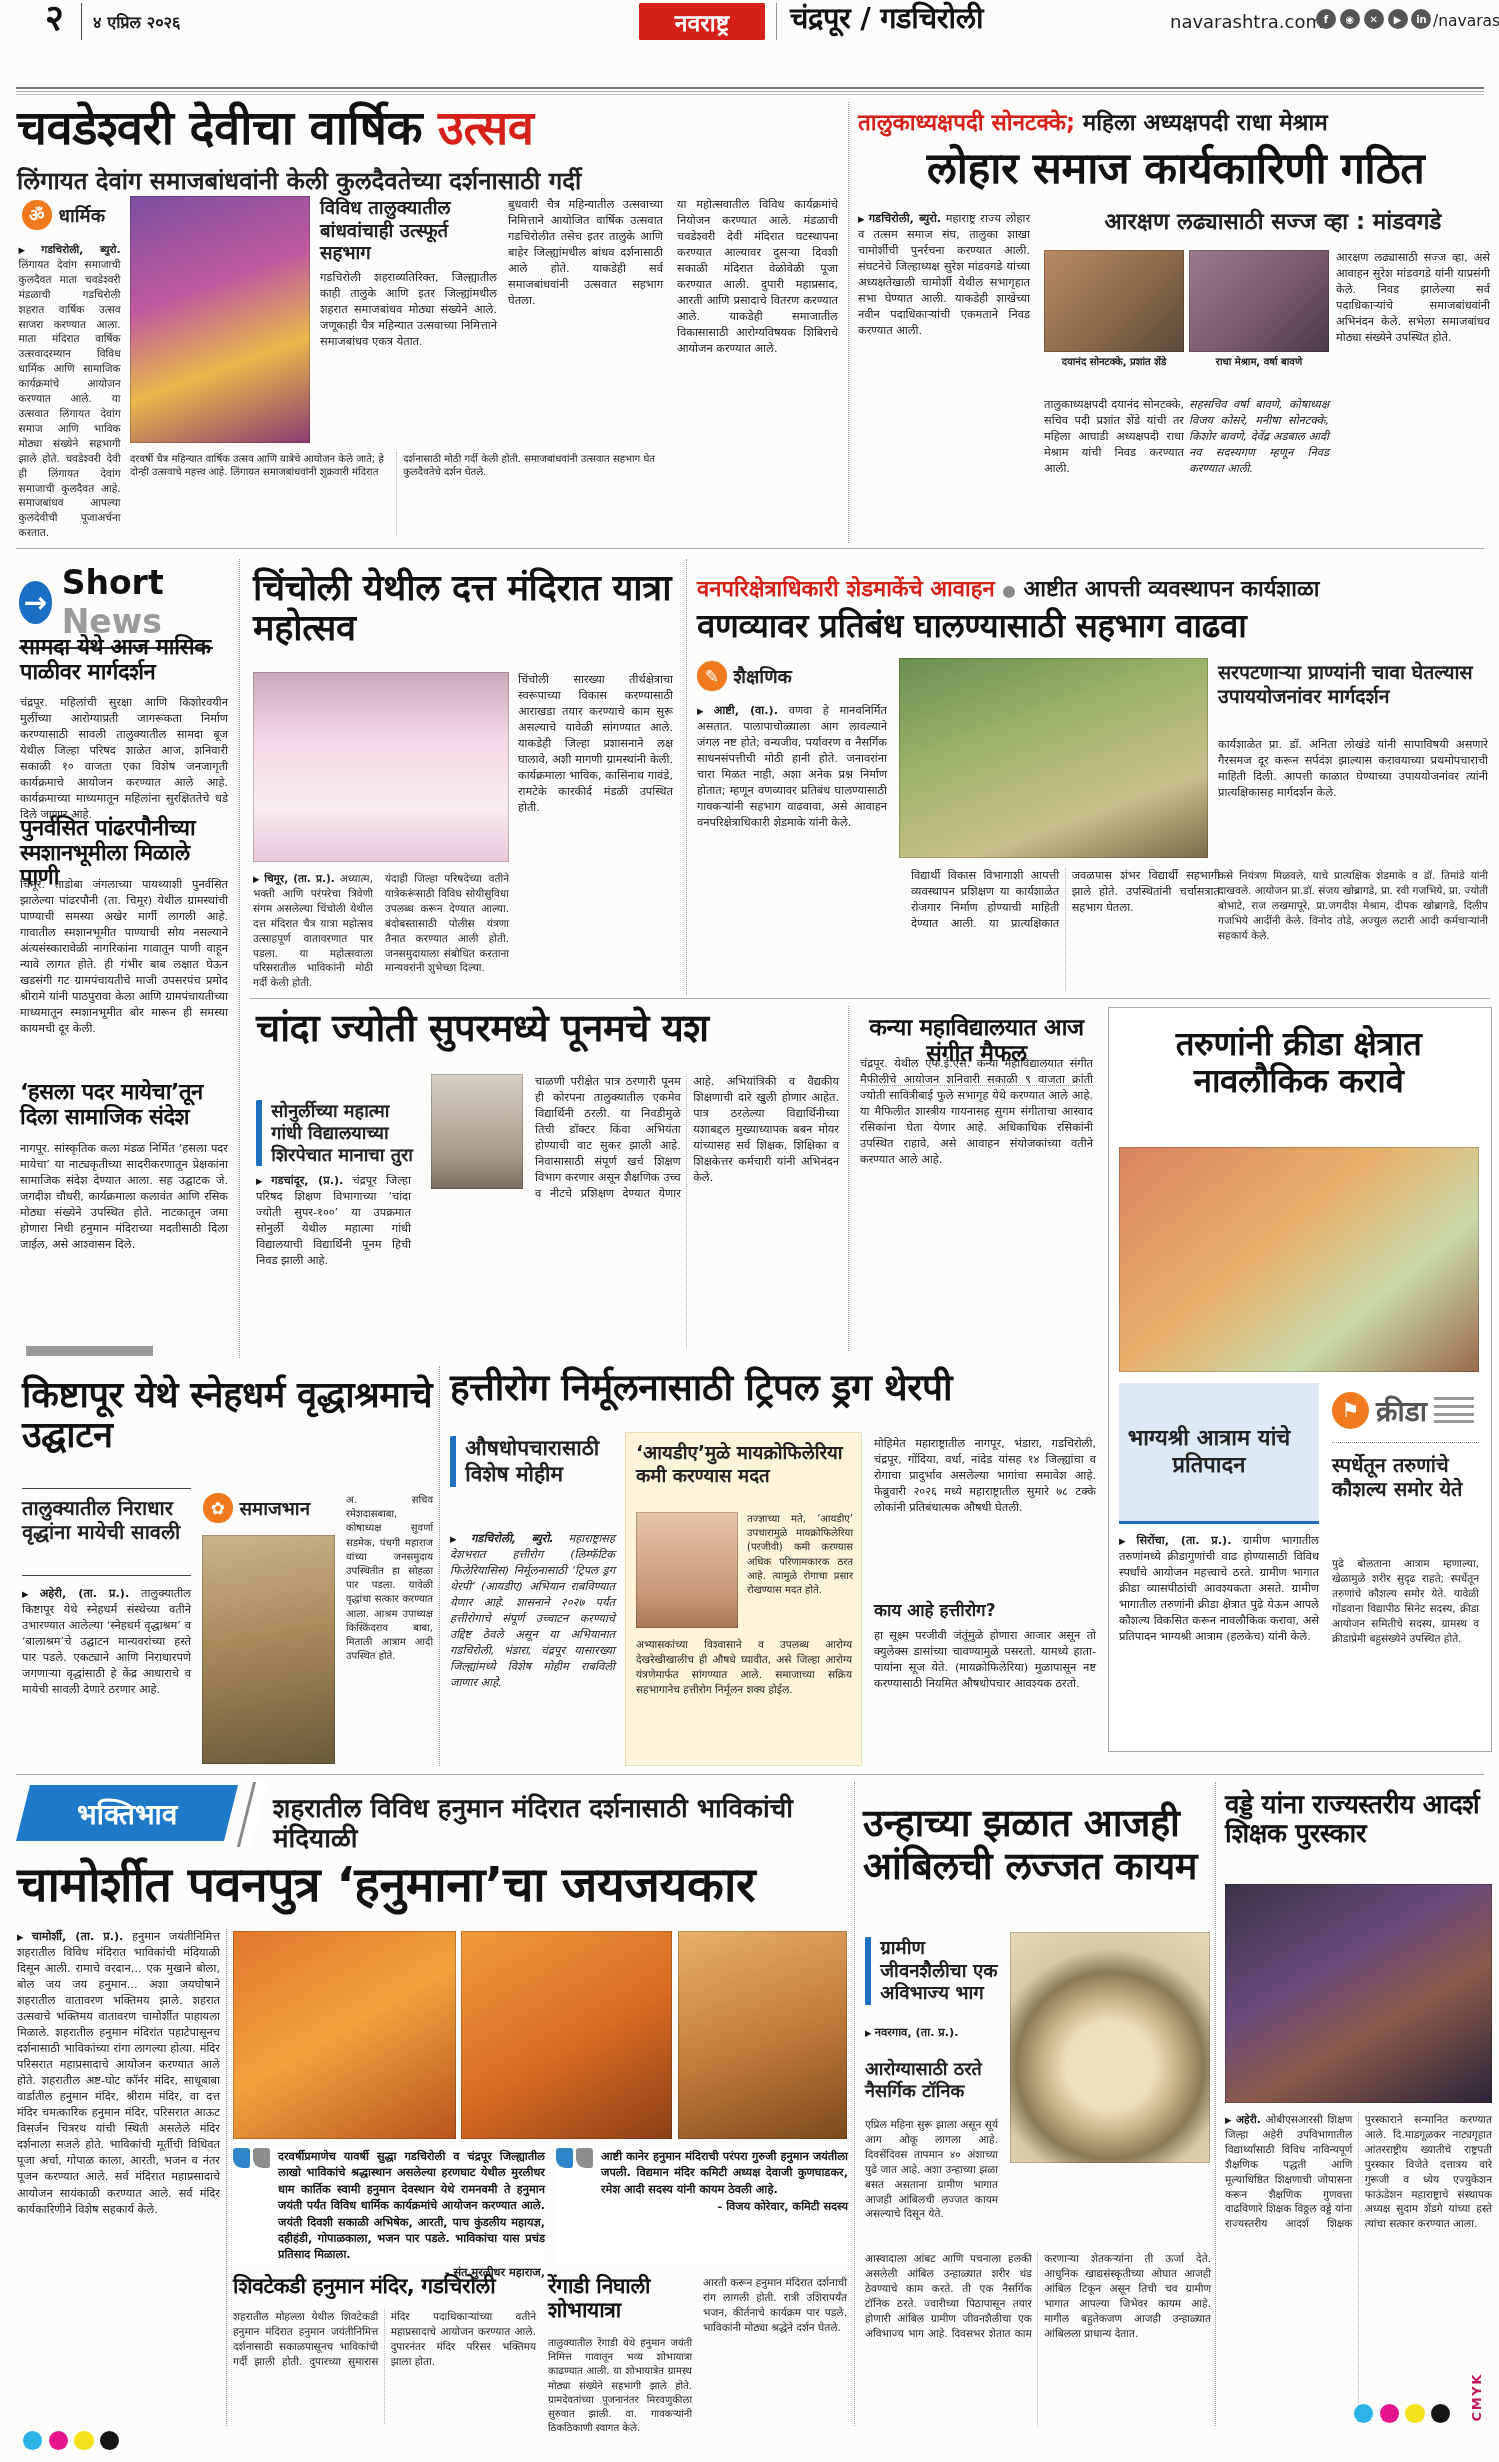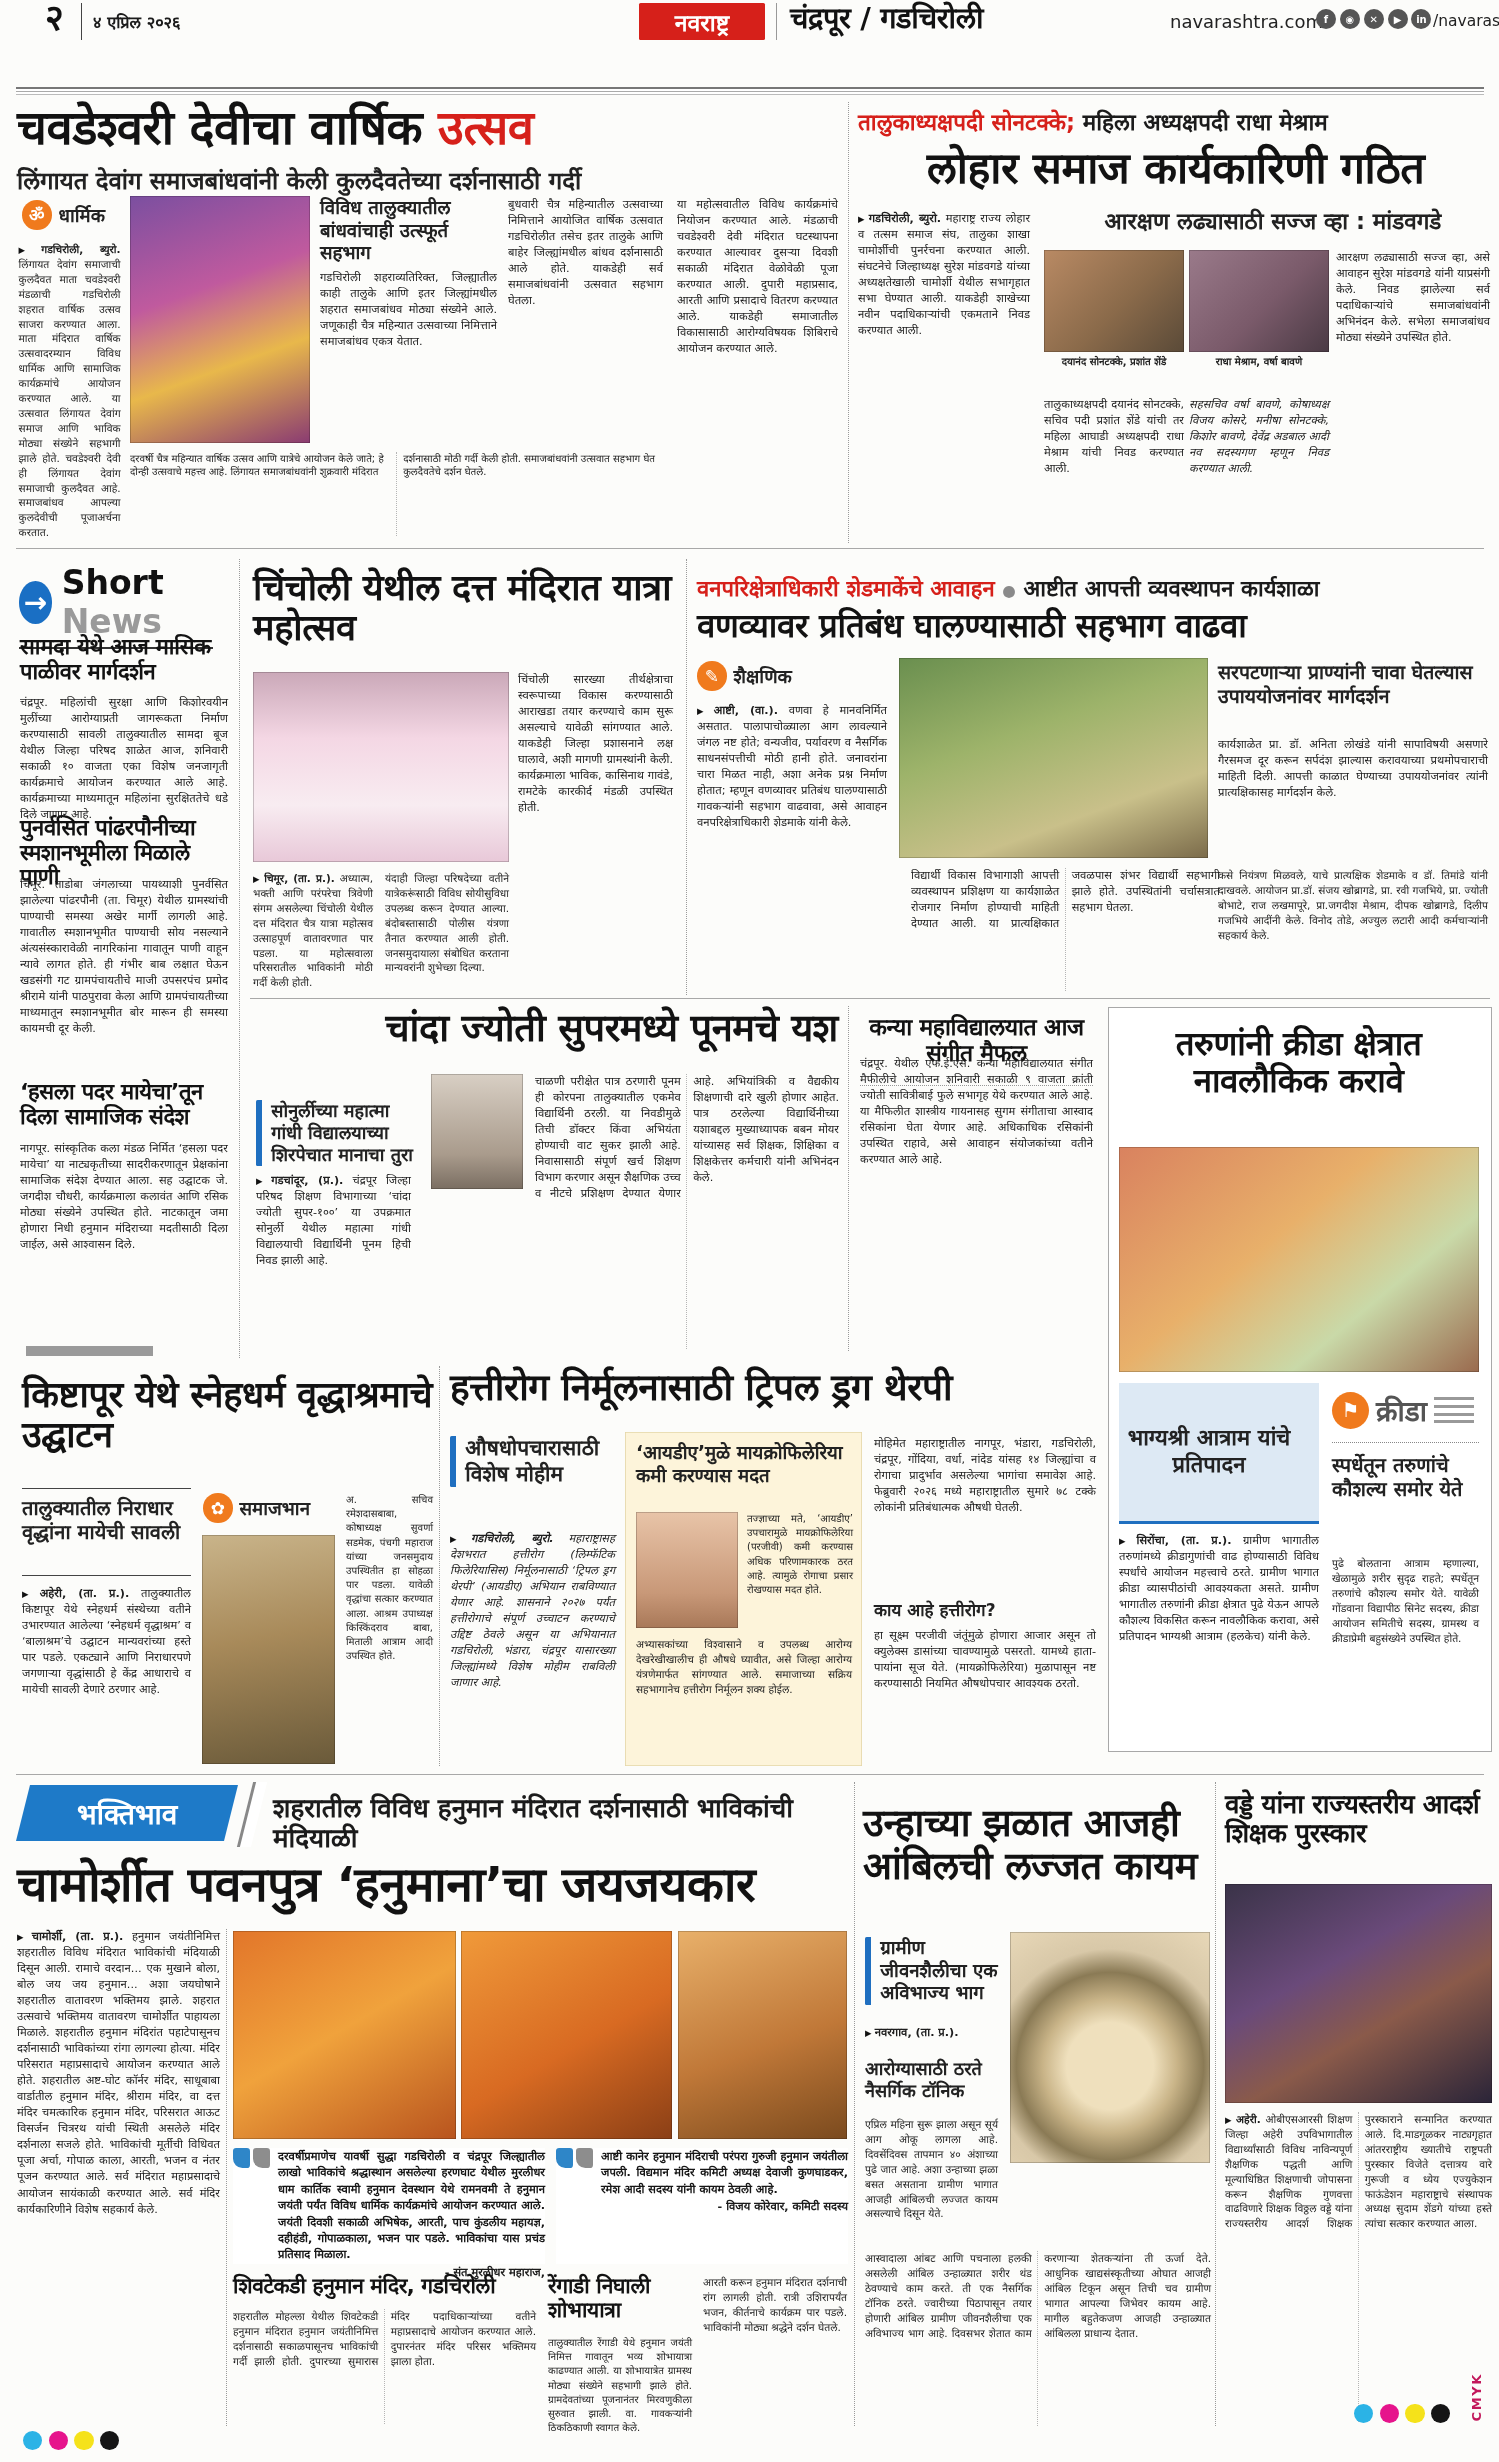--- a/index.html
+++ b/index.html
@@ -158,21 +158,21 @@
   <span>वणवा हे मानवनिर्मित असतात. पालापाचोळ्याला आग लावल्याने जंगल नष्ट होते; वन्यजीव, पर्यावरण व नैसर्गिक साधनसंपत्तीची मोठी हानी होते. जनावरांना चारा मिळत नाही, अशा अनेक प्रश्न निर्माण होतात; म्हणून वणव्यावर प्रतिबंध घालण्यासाठी गावकऱ्यांनी सहभाग वाढवावा, असे आवाहन वनपरिक्षेत्राधिकारी शेडमाके यांनी केले.</span>
 </div>
 <div class="abs photo" style="left:899px;top:658px;width:309px;height:200px;background:linear-gradient(160deg,#6a8f4f,#9db36a 38%,#c9c08a 72%,#7b6b4a);"></div>
 <div class="abs sub" style="left:1218px;top:661px;width:270px;font-size:19.4px;">सरपटणाऱ्या प्राण्यांनी चावा घेतल्यास उपाययोजनांवर मार्गदर्शन</div>
 <div class="abs body" style="left:1218px;top:737px;width:270px;height:120px;">कार्यशाळेत प्रा. डॉ. अनिता लोखंडे यांनी सापाविषयी असणारे गैरसमज दूर करून सर्पदंश झाल्यास करावयाच्या प्रथमोपचाराची माहिती दिली. आपत्ती काळात घेण्याच्या उपाययोजनांवर त्यांनी प्रात्यक्षिकासह मार्गदर्शन केले.</div>
 <div class="abs body cols2" style="left:899px;top:868px;width:309px;height:123px;margin-left:12px;">विद्यार्थी विकास विभागाशी आपत्ती व्यवस्थापन प्रशिक्षण या कार्यशाळेत रोजगार निर्माण होण्याची माहिती देण्यात आली. या प्रात्यक्षिकात जवळपास शंभर विद्यार्थी सहभागी झाले होते. उपस्थितांनी चर्चासत्रात सहभाग घेतला.</div>
 <div class="abs body" style="left:1218px;top:868px;width:270px;height:123px;font-size:10.5px;">कसे नियंत्रण मिळवले, याचे प्रात्यक्षिक शेडमाके व डॉ. तिमांडे यांनी दाखवले. आयोजन प्रा.डॉ. संजय खोब्रागडे, प्रा. रवी गजभिये, प्रा. ज्योती बोभाटे, राज लखमापूरे, प्रा.जगदीश मेश्राम, दीपक खोब्रागडे, दिलीप गजभिये आदींनी केले. विनोद तोडे, अज्युल लटारी आदी कर्मचाऱ्यांनी सहकार्य केले.</div>
 
 <div class="abs hline" style="left:250px;top:998px;width:1240px;"></div>
 
-<div class="abs hl" style="left:256px;top:1007px;width:582px;font-size:38px;text-align:right;">चांदा ज्योती सुपरमध्ये पूनमचे यश</div>
+<div class="abs hl" style="left:256px;top:1007px;width:582px;font-size:38px;">चांदा ज्योती सुपरमध्ये पूनमचे यश</div>
 <div class="abs sub bluebar" style="left:256px;top:1100px;width:151px;font-size:18px;">सोनुर्लीच्या महात्मा गांधी विद्यालयाच्या शिरपेचात मानाचा तुरा</div>
 <div class="abs body" style="left:256px;top:1173px;width:155px;height:175px;">
   <span class="mark">▶</span><span class="byl">गडचांदूर, (प्र.).</span>
   <span>चंद्रपूर जिल्हा परिषद शिक्षण विभागाच्या ‘चांदा ज्योती सुपर-१००’ या उपक्रमात सोनुर्ली येथील महात्मा गांधी विद्यालयाची विद्यार्थिनी पूनम हिची निवड झाली आहे.</span>
 </div>
 <div class="abs photo" style="left:431px;top:1074px;width:92px;height:115px;background:linear-gradient(180deg,#d8cfc4,#a99b8c 70%,#7a6e62);"></div>
 <div class="abs body cols2" style="left:535px;top:1074px;width:304px;height:275px;">चाळणी परीक्षेत पात्र ठरणारी पूनम ही कोरपना तालुक्यातील एकमेव विद्यार्थिनी ठरली. या निवडीमुळे तिची डॉक्टर किंवा अभियंता होण्याची वाट सुकर झाली आहे. निवासासाठी संपूर्ण खर्च शिक्षण विभाग करणार असून शैक्षणिक उच्च व नीटचे प्रशिक्षण देण्यात येणार आहे. अभियांत्रिकी व वैद्यकीय शिक्षणाची दारे खुली होणार आहेत. पात्र ठरलेल्या विद्यार्थिनीच्या यशाबद्दल मुख्याध्यापक बबन मोयर यांच्यासह सर्व शिक्षक, शिक्षिका व शिक्षकेत्तर कर्मचारी यांनी अभिनंदन केले.</div>
 
 <div class="abs vline" style="left:848px;top:1006px;height:345px;"></div>
 

